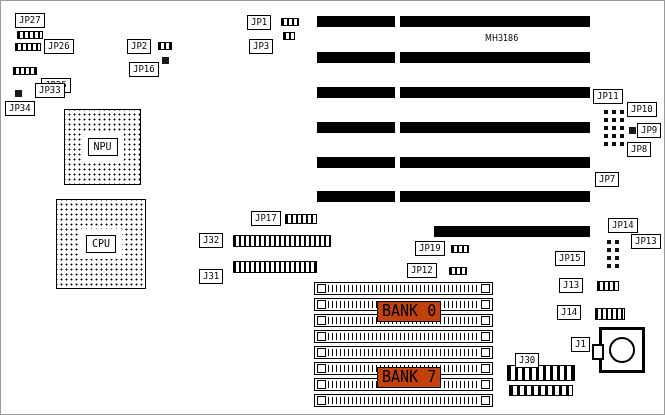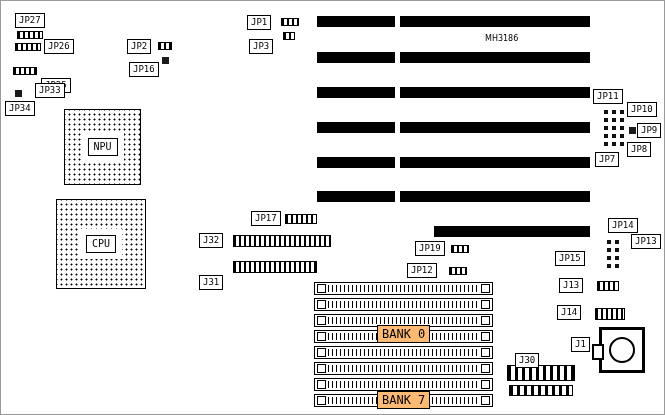--- a/index.html
+++ b/index.html
@@ -42,22 +42,22 @@
     background-image:repeating-linear-gradient(90deg,#000 0 1px,transparent 1px 4px);
     background-size:calc(100% - 26px) 7px; background-position:13px 2px;
     background-repeat:no-repeat;
   }
   .simm::before,.simm::after {
     content:""; position:absolute; top:1px; width:7px; height:7px;
     border:1px solid #000; background:#fff;
   }
   .simm::before { left:2px; } .simm::after { right:2px; }
   .banklbl {
-    position:absolute; border:1px solid #000; background:#fdba74;
-    font-size:12px; line-height:1; padding:2px 4px; z-index:6;margin-top:24px;
+    position:absolute; border:1px solid #000; background:#c2410c;
+    font-size:15px; line-height:1; padding:2px 4px; z-index:6;
   }
   .din { position:absolute; width:46px; height:46px; border:3px solid #000; background:#fff; }
   .din::after {
     content:""; position:absolute; left:50%; top:50%; transform:translate(-50%,-50%);
     width:22px; height:22px; border:2px solid #000; border-radius:50%;
   }
   .din::before {
     content:""; position:absolute; left:-10px; top:14px; width:8px; height:12px;
     border:2px solid #000; background:#fff;
   }
@@ -103,34 +103,34 @@
   <div class="pinstrip" style="left:280px;top:17px;width:18px;height:8px"></div>
   <div class="pinstrip" style="left:282px;top:31px;width:12px;height:8px"></div>
   <div class="lbl" style="left:248px;top:38px">JP3</div>
 
   <div class="lbl" style="left:592px;top:88px">JP11</div>
   <div class="jblock" style="left:600px;top:106px;width:25px;height:41px"></div>
   <div class="lbl" style="left:626px;top:101px">JP10</div>
   <div class="sq" style="left:628px;top:126px"></div>
   <div class="lbl" style="left:636px;top:122px">JP9</div>
   <div class="lbl" style="left:626px;top:141px">JP8</div>
-  <div class="lbl" style="left:594px;top:151px">JP7</div>
+  <div class="lbl" style="left:594px;top:171px">JP7</div>
 
   <div class="socket" style="left:63px;top:108px;width:77px;height:76px">
     <div class="chipbox">NPU</div>
   </div>
   <div class="socket" style="left:55px;top:198px;width:90px;height:90px">
     <div class="chipbox">CPU</div>
   </div>
 
   <div class="lbl" style="left:250px;top:210px">JP17</div>
   <div class="pinstrip" style="left:284px;top:213px;width:32px;height:10px"></div>
   <div class="lbl" style="left:198px;top:232px">J32</div>
   <div class="pinstrip" style="left:232px;top:234px;width:98px;height:12px"></div>
-  <div class="lbl" style="left:198px;top:274px">J31</div>
+  <div class="lbl" style="left:198px;top:268px">J31</div>
   <div class="pinstrip" style="left:232px;top:260px;width:84px;height:12px"></div>
 
   <div class="lbl" style="left:414px;top:240px">JP19</div>
   <div class="pinstrip" style="left:450px;top:244px;width:18px;height:8px"></div>
   <div class="lbl" style="left:406px;top:262px">JP12</div>
   <div class="pinstrip" style="left:448px;top:266px;width:18px;height:8px"></div>
 
   <div class="lbl" style="left:607px;top:217px">JP14</div>
   <div class="jblock" style="left:603px;top:236px;width:17px;height:33px"></div>
   <div class="lbl" style="left:554px;top:250px">JP15</div>

